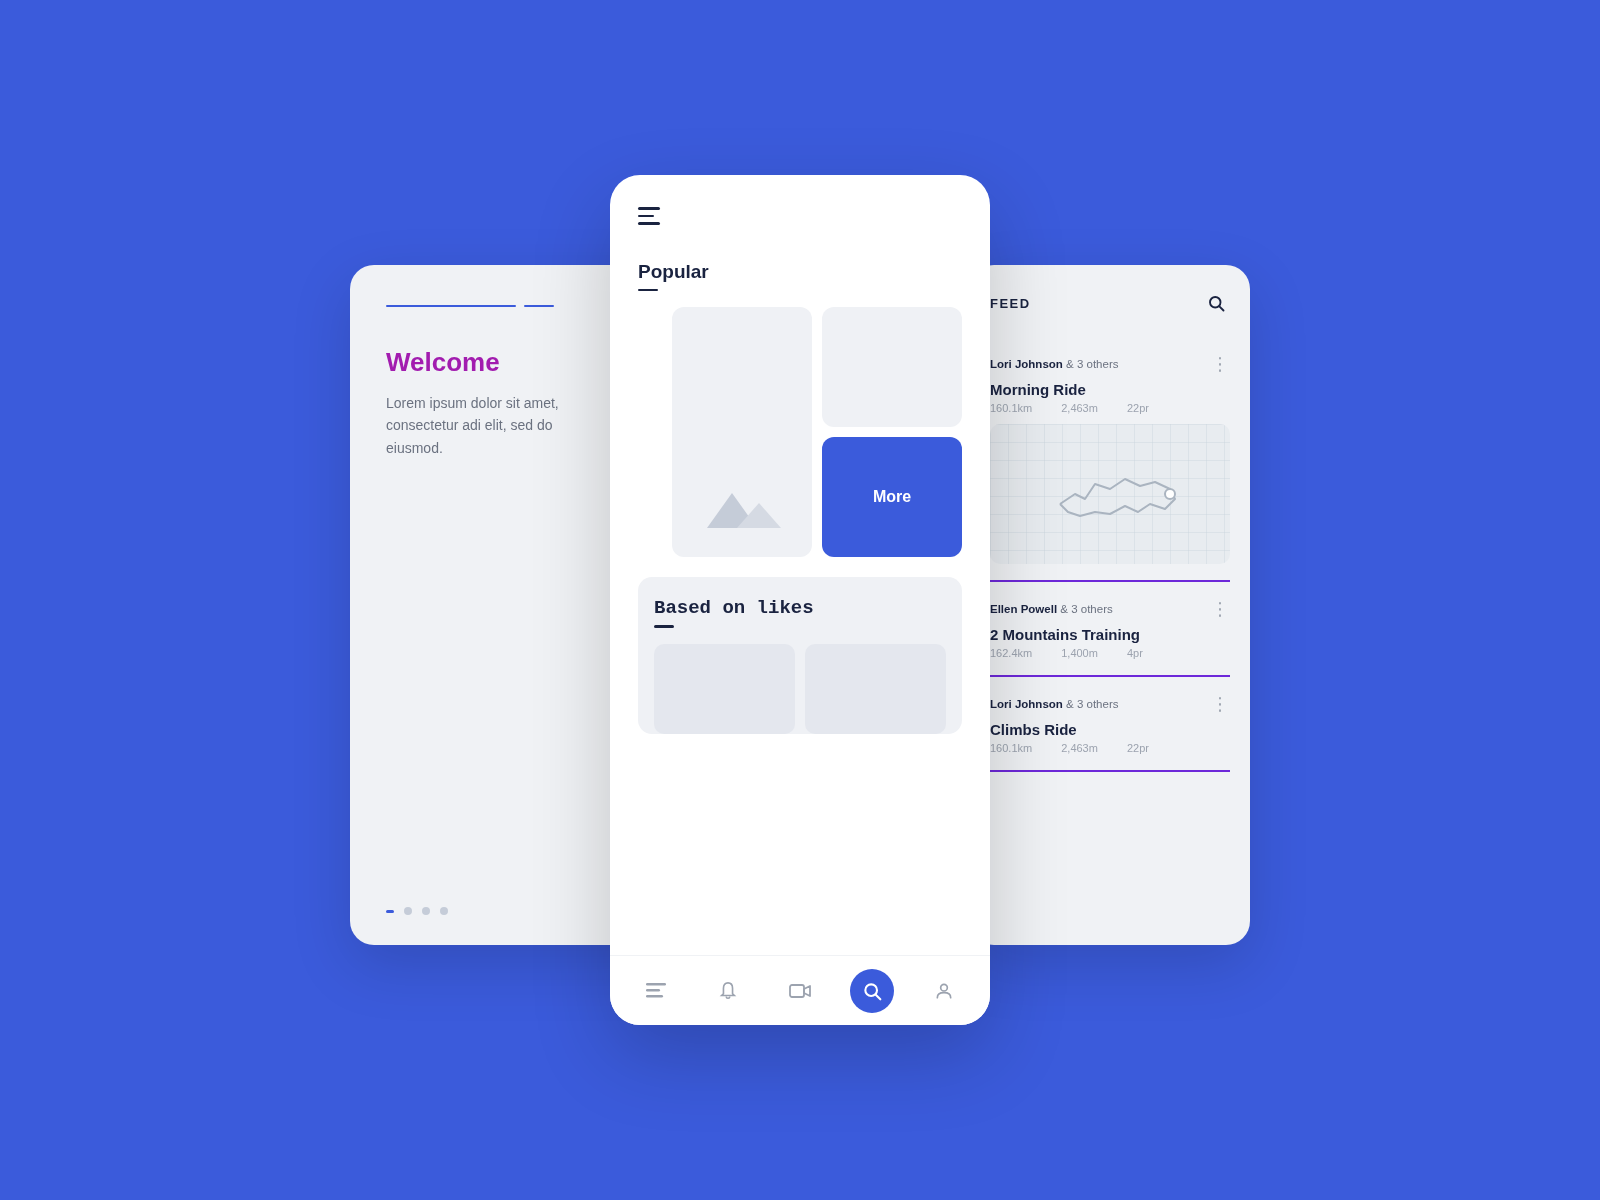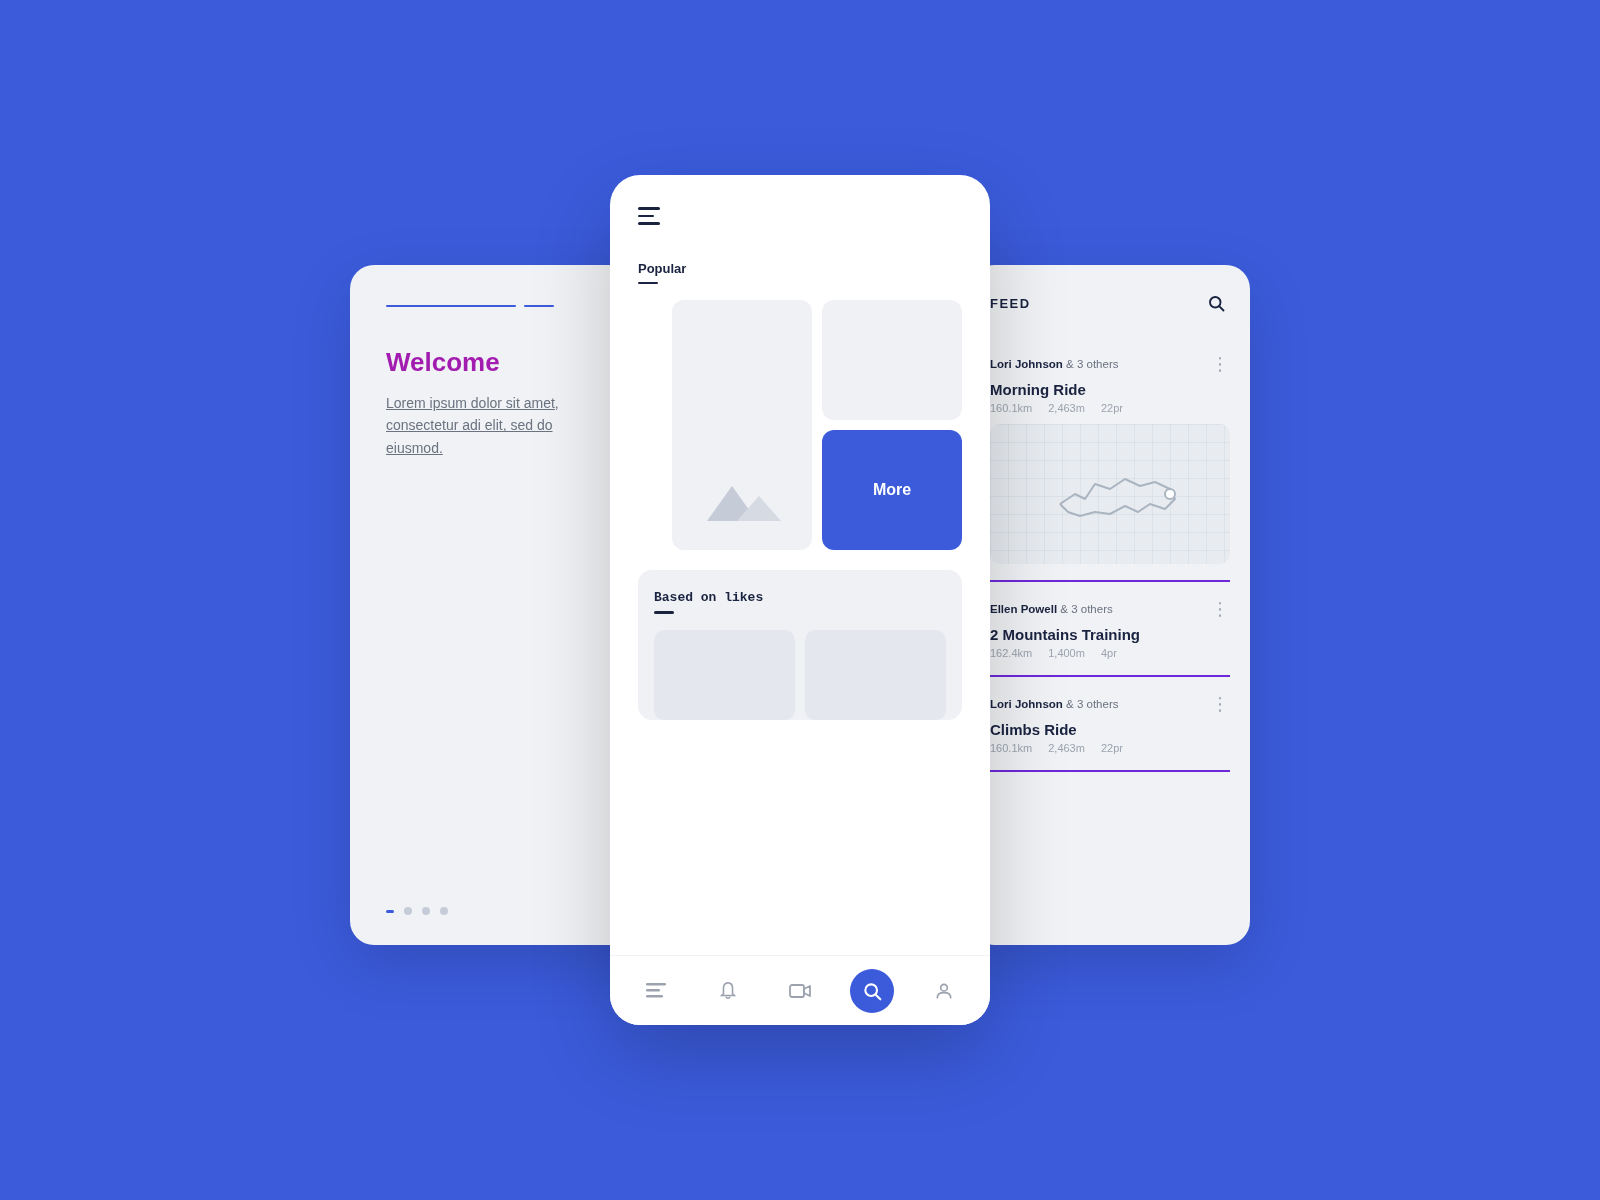--- a/index.html
+++ b/index.html
@@ -60,21 +60,20 @@
       font-weight: 700;
       color: #a21caf;
       margin-bottom: 14px;
     }
 
     .welcome-text {
       font-size: 14px;
       color: #6b7280;
       line-height: 1.6;
       max-width: 220px;
-      text-decoration: underline;
     }
 
     .pagination-dots {
       position: absolute;
       bottom: 30px;
       left: 36px;
       display: flex;
       align-items: center;
       gap: 10px;
     }
@@ -164,21 +163,21 @@
       font-size: 15px;
       font-weight: 700;
       color: #1a2340;
       margin-bottom: 4px;
     }
 
     .feed-stats {
       font-size: 11px;
       color: #9ca3af;
       display: flex;
-      gap: 16px;
+      gap: 29px;
     }
 
     .feed-map {
       width: 100%;
       height: 140px;
       background: #e8ecf0;
       border-radius: 10px;
       margin-top: 10px;
       display: flex;
       align-items: center;
@@ -270,21 +269,21 @@
     .center-content {
       flex: 1;
       overflow-y: auto;
       padding: 20px 28px;
       scrollbar-width: none;
     }
 
     .center-content::-webkit-scrollbar { display: none; }
 
     .section-title {
-      font-size: 13px;
+      font-size: 19px;
       font-weight: 700;
       color: #1a2340;
       margin-bottom: 6px;
     }
 
     .section-underline {
       width: 20px;
       height: 2.5px;
       background: #1a2340;
       border-radius: 2px;

